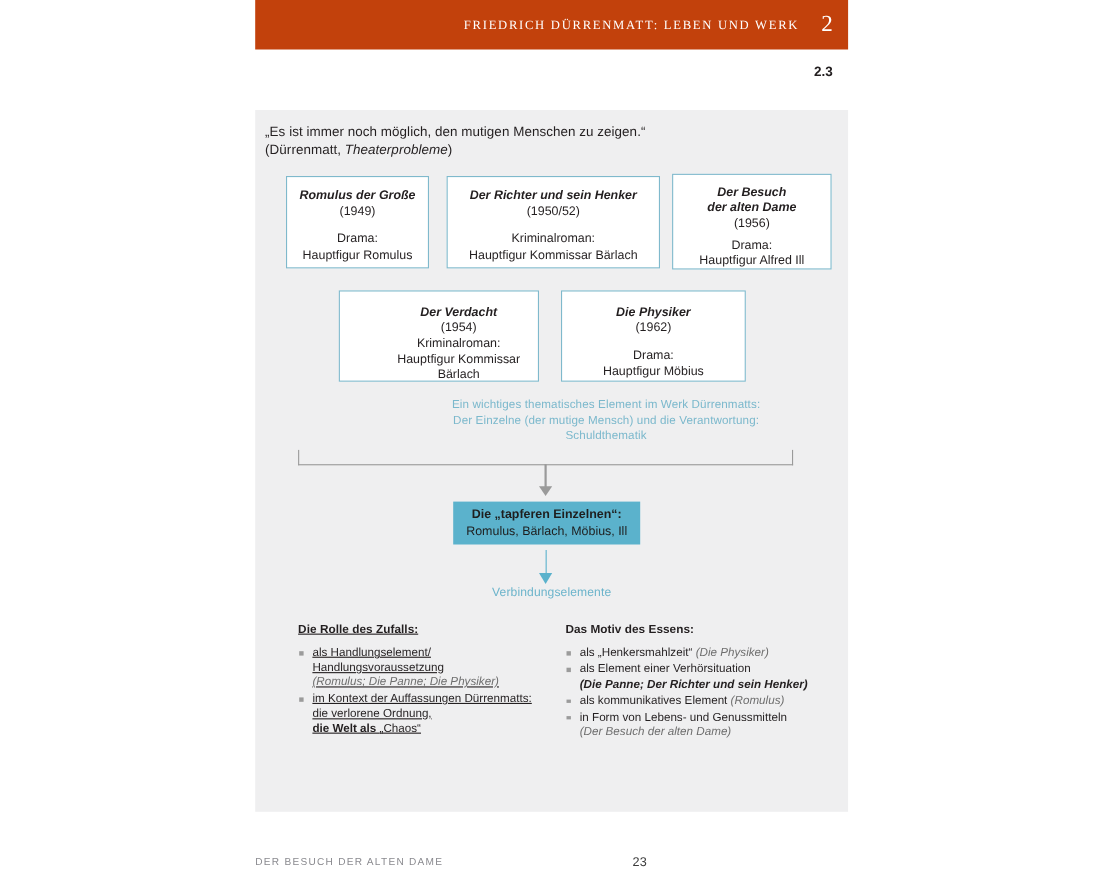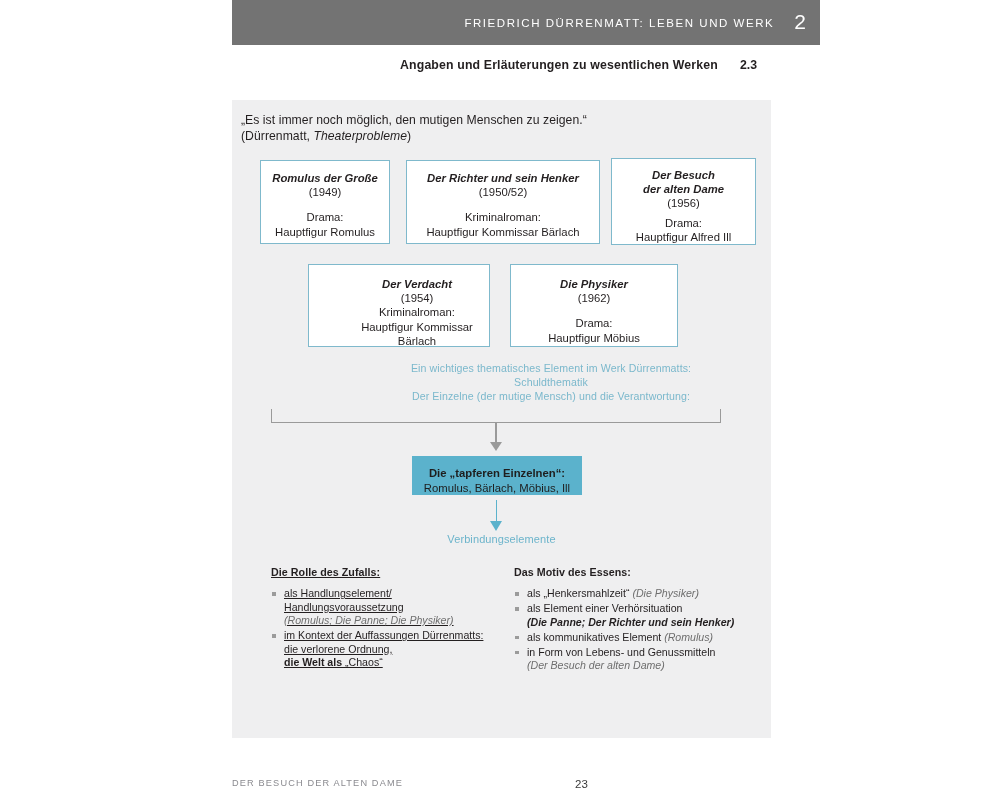--- a/index.html
+++ b/index.html
@@ -14,23 +14,24 @@
     font-family: "Liberation Sans", sans-serif;
     color: #231f20;
     overflow: hidden;
   }
 
   
   .header-bar {
     position: absolute;
     left: 232px;
     top: 0;
-    width: 588px;
+    width: 539px;
     height: 45px;
-    background: #737373;
+    background: #c2410c;
+    font-family: Liberation Serif, serif;
   }
   .header-bar-inner {
     position: absolute;
     right: 14px;
     top: 0;
     height: 45px;
     display: flex;
     align-items: center;
     gap: 20px;
   }
@@ -176,21 +177,21 @@
   
   #box-einzelnen {
     position: absolute;
     left: 180px;
     top: 356px;
     width: 170px;
     height: 39px;
     background: #5bb2cc;
     display: flex;
     flex-direction: column;
-    justify-content: flex-end;
+    justify-content: center;
     align-items: center;
     text-align: center;
     font-size: 11.3px;
     line-height: 14.4px;
     color: #1e1e1e;
   }
   #box-einzelnen .l1 { font-weight: bold; }
 
   
   .arrow-teal-stem {
@@ -293,21 +294,20 @@
 <body>
 
 <div class="header-bar">
   <div class="header-bar-inner">
     <span class="header-title">FRIEDRICH DÜRRENMATT: LEBEN UND WERK</span>
     <span class="header-chapter">2</span>
   </div>
 </div>
 
 <div class="subheader">
-  <span class="subheader-title">Angaben und Erläuterungen zu wesentlichen Werken</span>
   <span class="subheader-num">2.3</span>
 </div>
 
 <div class="panel">
 
   <div class="quote">
     <span class="line1">„Es ist immer noch möglich, den mutigen Menschen zu zeigen.“</span>
     <span class="line2"><span>(Dürrenmatt, </span><span class="work">Theaterprobleme</span><span>)</span></span>
   </div>
 
@@ -347,22 +347,22 @@
   <div class="wbox" id="box-physiker">
     <div class="title">Die Physiker</div>
     <div class="year">(1962)</div>
     <div class="gap"></div>
     <div class="genre">Drama:</div>
     <div class="figure">Hauptfigur Möbius</div>
   </div>
 
   <div class="theme-text">
     <div>Ein wichtiges thematisches Element im Werk Dürrenmatts:</div>
+    <div>Der Einzelne (der mutige Mensch) und die Verantwortung:</div>
     <div>Schuldthematik</div>
-    <div>Der Einzelne (der mutige Mensch) und die Verantwortung:</div>
   </div>
 
   <div class="bracket"></div>
   <div class="bracket-stem"></div>
   <div class="arrow-gray"></div>
 
   <div id="box-einzelnen">
     <div class="l1">Die „tapferen Einzelnen“:</div>
     <div class="l2">Romulus, Bärlach, Möbius, Ill</div>
   </div>

